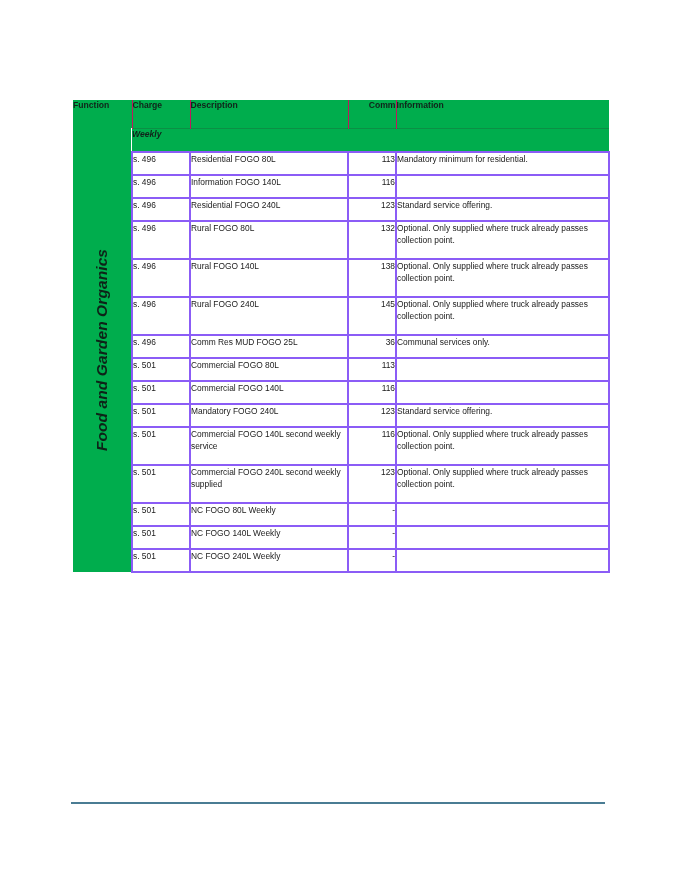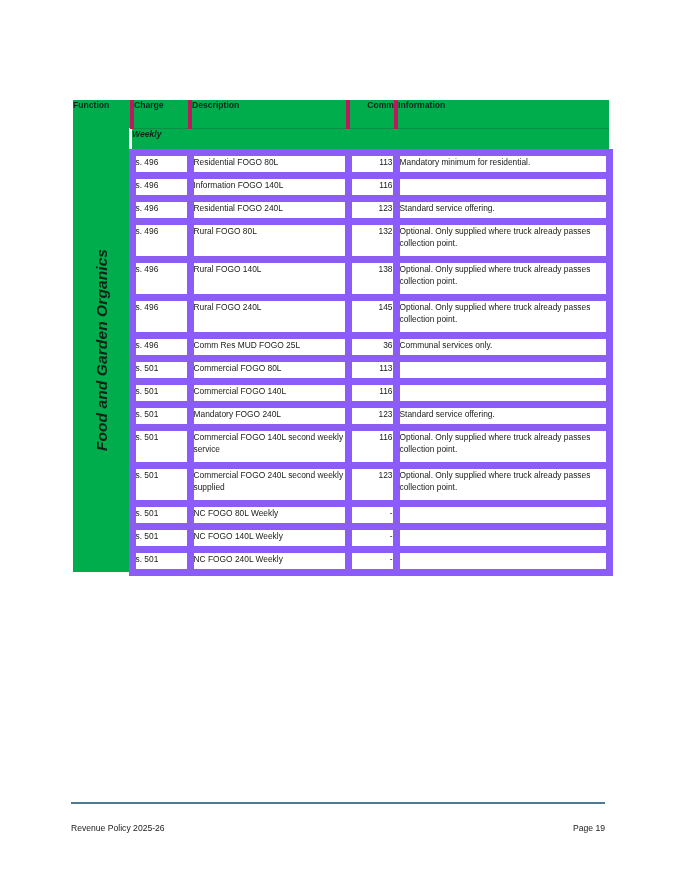--- a/index.html
+++ b/index.html
@@ -50,21 +50,21 @@
 
   
   .hdr-row th {
     background: #00ad4d;
     color: #10231a;
     font-weight: bold;
     font-size: 8.6px;
     text-align: left;
     height: 28px;
     padding: 9px 7px 0 7px;
-    border-right: 4px solid #be185d;
+    border-right: 1px solid #be185d;
     box-sizing: border-box;
   }
   .hdr-row th.hdr-value {
     text-align: right;
     padding-right: 11px;
   }
   .hdr-row th:last-child { border-right: none; }
 
   
   .group-row td {
@@ -105,21 +105,21 @@
     white-space: nowrap;
     font-size: 15.5px;
     font-weight: bold;
     color: #0d2318;
     letter-spacing: 0.1px;
   }
 
   
   .data-row td {
     background: #ffffff;
-    border: 7px solid #8b5cf6;
+    border: 2px solid #8b5cf6;
     font-size: 8.4px;
     line-height: 1.45;
     color: #1a1a1a;
     box-sizing: border-box;
   }
   .cell-charge {
     padding: 5px 6px 5px 7px;
   }
   .cell-desc {
     padding: 5px 7px 5px 7px;
@@ -278,18 +278,14 @@
           <td class="cell-charge h-1">s. 501</td>
           <td class="cell-desc h-1">NC FOGO 240L Weekly</td>
           <td class="cell-value h-1">-</td>
           <td class="cell-info h-1"></td>
         </tr>
       </tbody>
   </table>
 
   <div id="footer-rule"></div>
 
-  <div id="footer">
-    <span>Revenue Policy 2025-26</span>
-    <span>Page 19</span>
-  </div>
 
 </div>
 
 </body></html>

